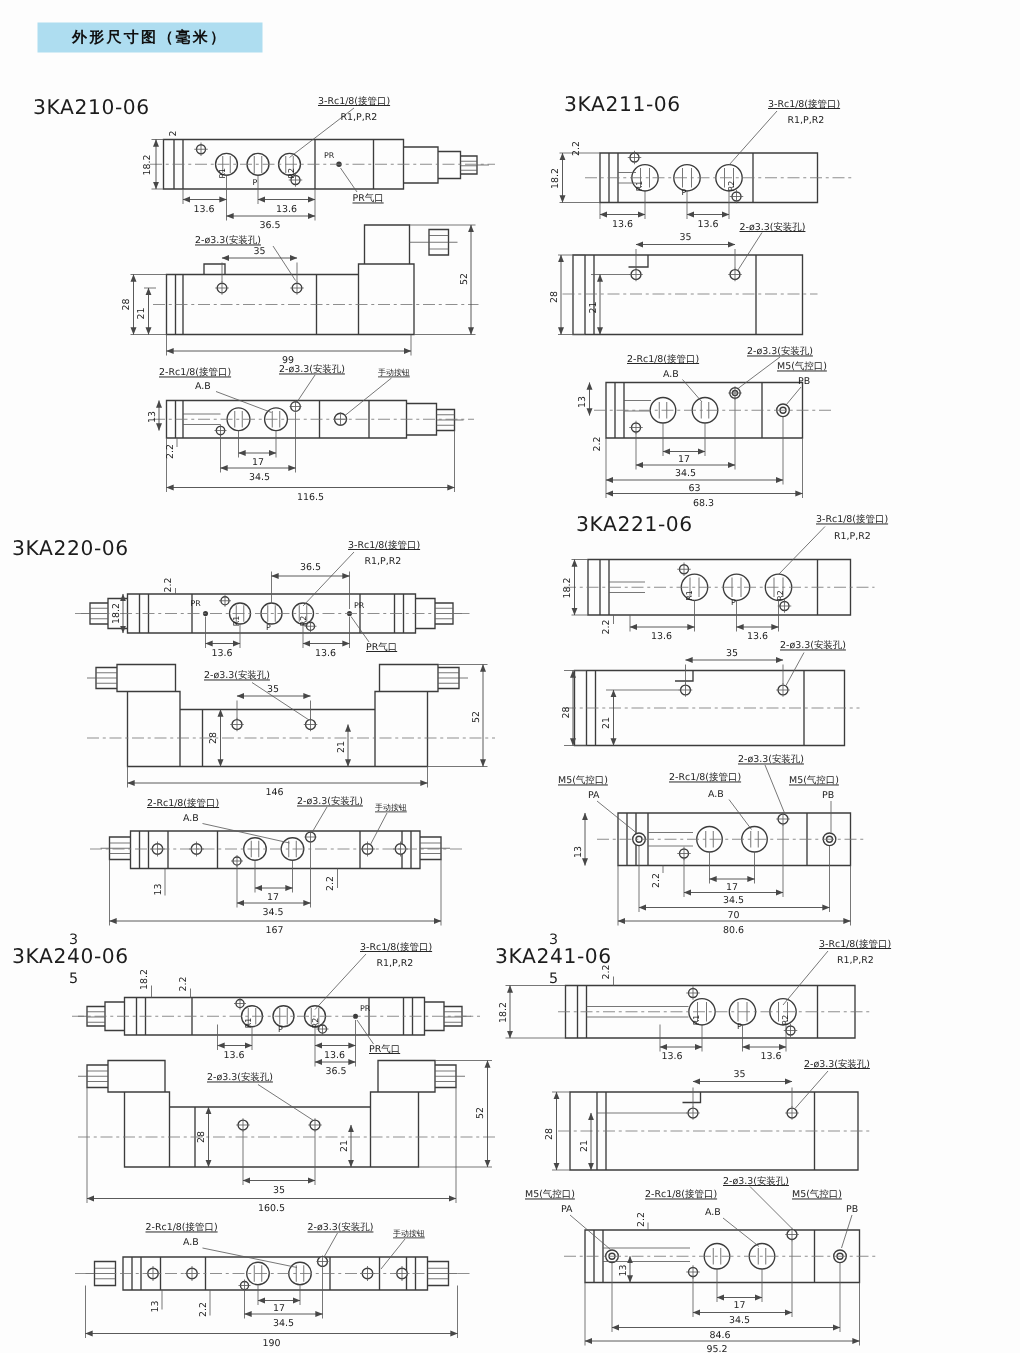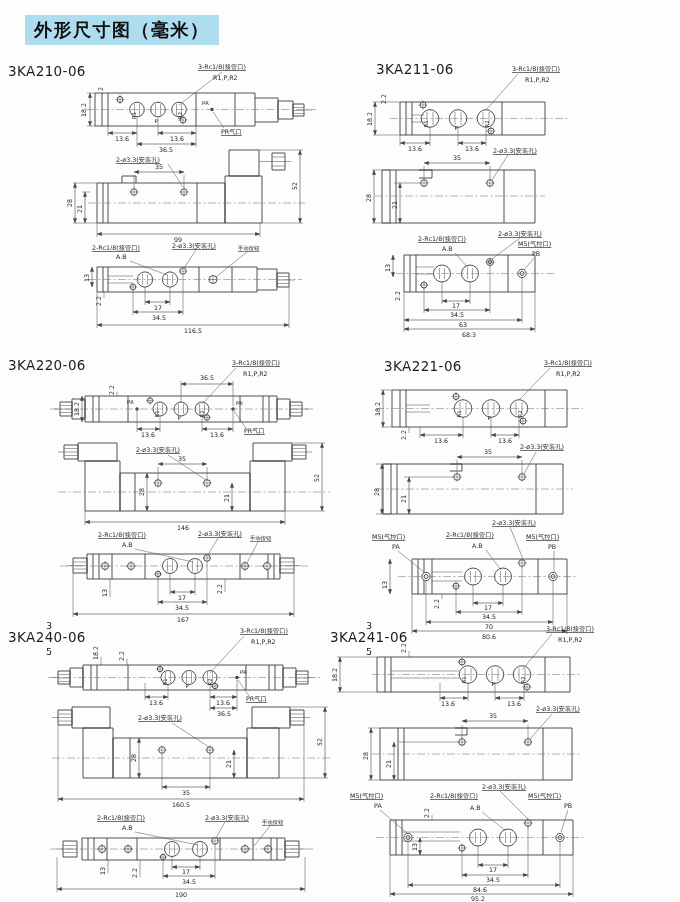--- a/index.html
+++ b/index.html
@@ -1,17 +1,17 @@
 <!DOCTYPE html>
 <html><head>
 <meta charset="utf-8">
 <style>
   html,body{margin:0;padding:0}
   body{width:680px;height:902px;background:#fdfdfd;position:relative;font-family:"DejaVu Sans",sans-serif;overflow:hidden}
-  .title-badge{position:absolute;left:25px;top:15px;background:#aeddf0;color:#101010;font-weight:bold;font-size:18px;letter-spacing:1.5px;padding:3px 9px}
+  .title-badge{position:absolute;left:25px;top:15px;background:#aeddf0;color:#101010;font-weight:bold;font-size:10px;letter-spacing:1.5px;padding:3px 23px}
   .panel{position:absolute}
   svg{display:block}
   svg text{fill:#1c1c1c}
   .model{font-size:13.5px;letter-spacing:.4px}
   .sup{font-size:9.5px}
   .t6{font-size:6.3px}
   .t5{font-size:5.3px}
   .mid{text-anchor:middle}
   .u{text-decoration:underline}
   .s{stroke:#3c3c3c;stroke-width:.9;fill:none}
@@ -26,21 +26,21 @@
 <svg width="0" height="0" style="position:absolute">
 <defs>
 <marker id="ar" markerUnits="userSpaceOnUse" markerWidth="6" markerHeight="5" refX="4.8" refY="2.5" orient="auto-start-reverse">
         <path d="M0 .5L5 2.5L0 4.5Z" fill="#474747"></path>
       </marker>
 </defs>
 </svg>
 
 <div class="title-badge">外形尺寸图（毫米）</div>
 
-<div class="panel" style="left:0;top:58px">
+<div class="panel" style="left:14px;top:58px">
 <svg width="372" height="278" viewBox="0 0 372 278">
 <text class="model" x="8" y="18">3KA210-06</text>
 <g>
   <g>
     <path class="s" d="M95 35H255V68H95Z M102 35V68M108 35V68M196 35V68M235 35V68 M255 40h23v24h-23 M278 43h15v18h-15z M293 46h11v12h-11z"></path>
     <circle class="sf" cx="137" cy="51.5" r="7.3"></circle>
           <circle class="sf" cx="158" cy="51.5" r="7.3"></circle>
           <circle class="sf" cx="179" cy="51.5" r="7.3"></circle>
     <circle class="sf" cx="120" cy="41.5" r="3"></circle>
           <circle class="sf" cx="183" cy="62" r="3"></circle>
@@ -266,21 +266,21 @@
   <text class="t5 u" x="250" y="188">手动按钮</text>
   <text class="t6 mid" transform="rotate(-90 107 241)" x="107" y="241">13</text>
   <text class="t6 mid" transform="rotate(-90 222 237)" x="222" y="237">2.2</text>
   <text class="t6 mid" x="182" y="248">17</text>
   <text class="t6 mid" x="182" y="258">34.5</text>
   <text class="t6 mid" x="183" y="270">167</text>
 </g>
 </svg>
 </div>
 
-<div class="panel" style="left:368px;top:353px">
+<div class="panel" style="left:368px;top:336px">
 <svg width="312" height="290" viewBox="0 0 312 290">
 <text class="model" x="16" y="18">3KA221-06</text>
 <g>
   <g>
     <path class="s" d="M24 37H199V74H24Z M32 37V74M38 37V74M177 37V74"></path>
     <circle class="sf" cx="95" cy="55.5" r="8.8"></circle>
           <circle class="sf" cx="123" cy="55.5" r="8.8"></circle>
           <circle class="sf" cx="151" cy="55.5" r="8.8"></circle>
     <circle class="sf" cx="88" cy="43.5" r="3"></circle>
           <circle class="sf" cx="155" cy="68" r="3"></circle>

